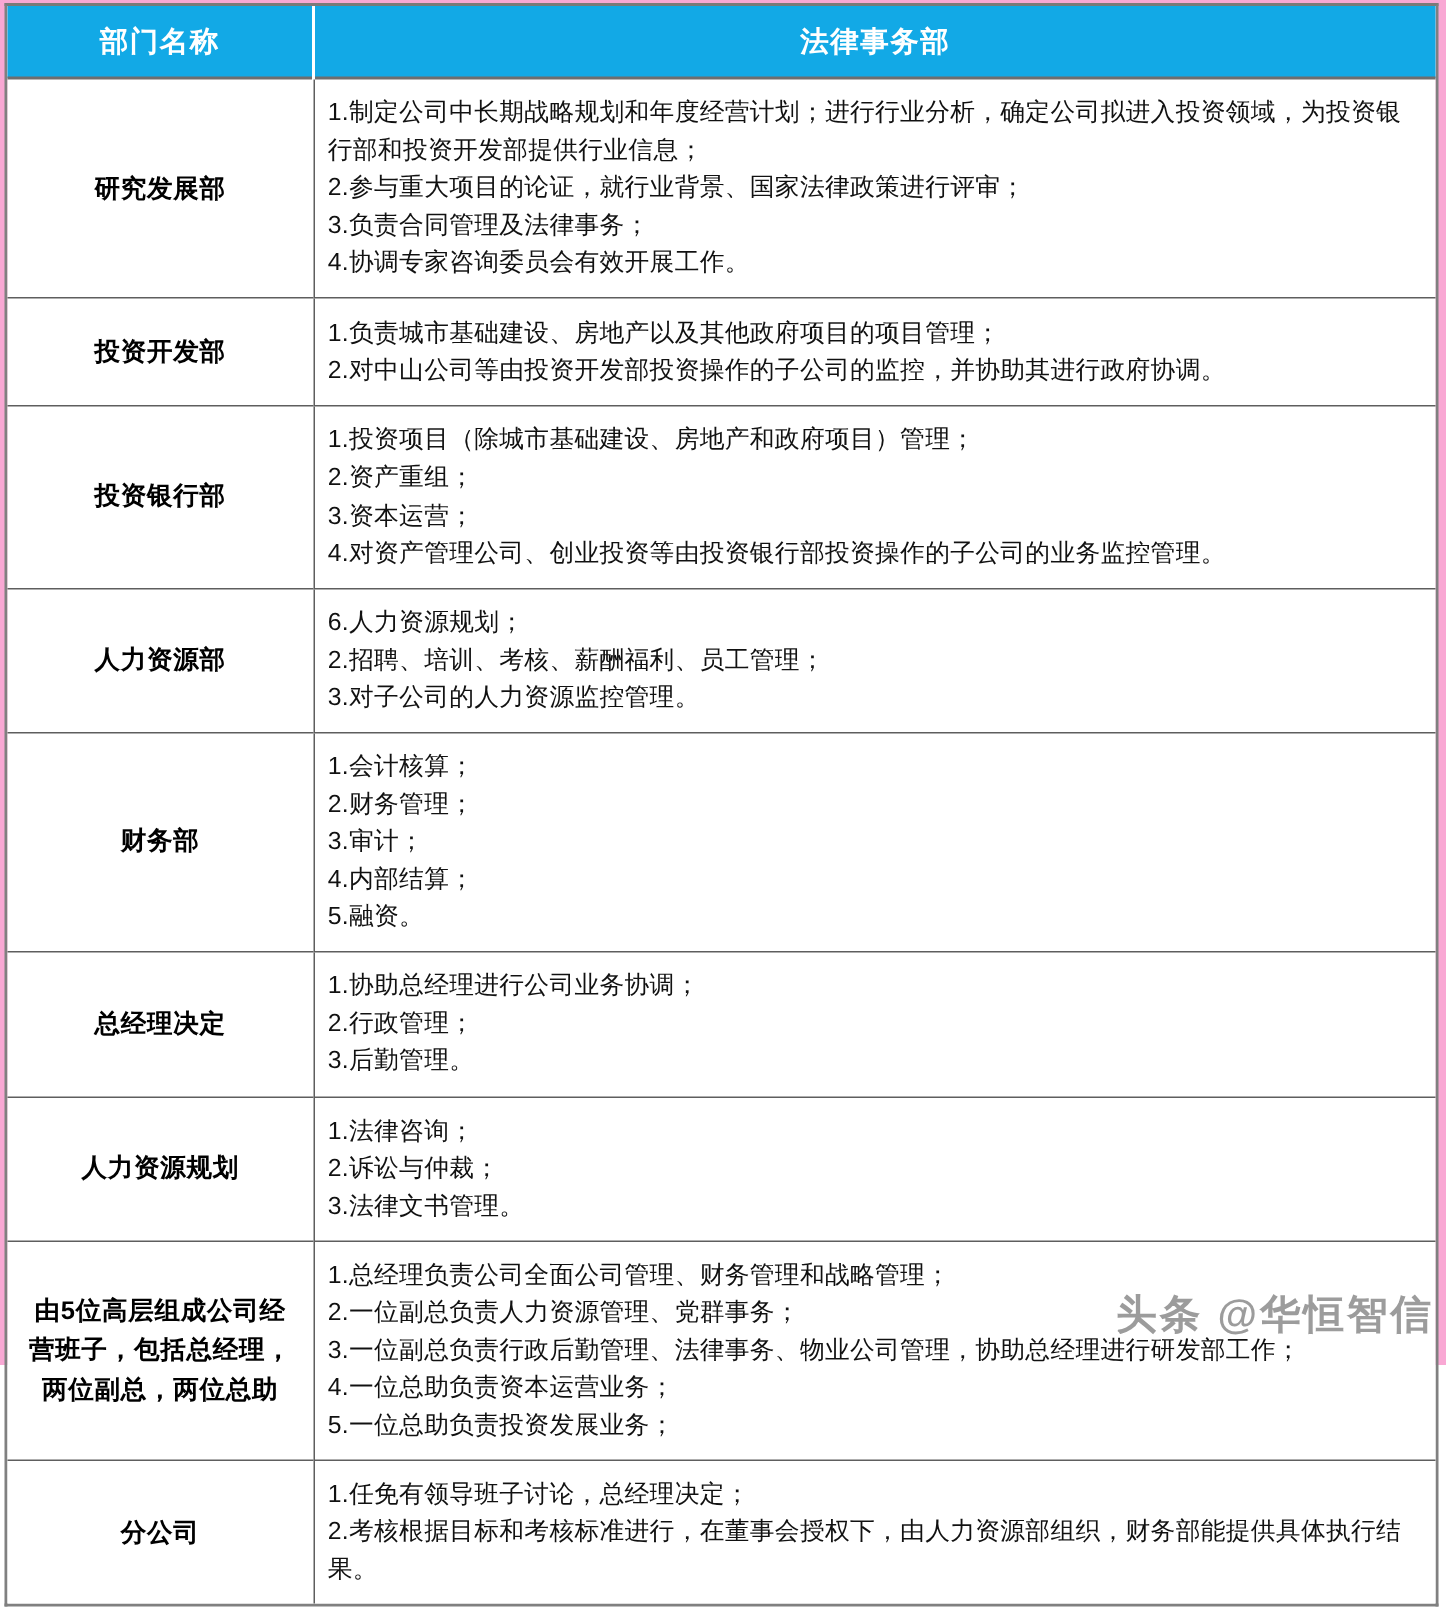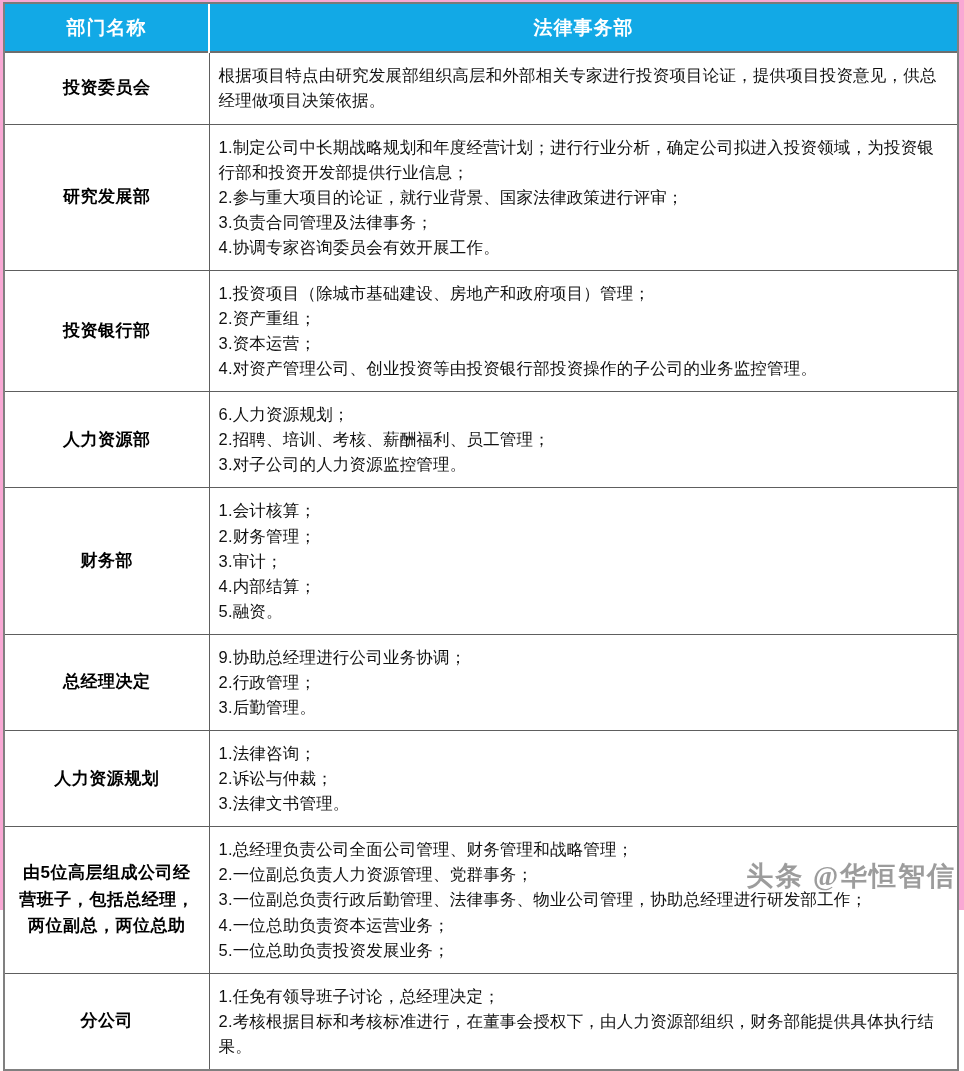--- a/index.html
+++ b/index.html
@@ -118,21 +118,21 @@
     position: absolute;
     right: 8px;
     bottom: 20px;
     font-size: 27px;
     font-weight: bold;
     color: rgba(85, 85, 85, 0.58);
     letter-spacing: 2px;
     white-space: nowrap;
     pointer-events: none;
     line-height: 1;
-    font-family: Liberation Serif, serif;
+    font-family: Liberation Sans, sans-serif;
   }
 </style>
 </head>
 <body>
 
 <div id="page">
 
   <div class="table-wrap">
     <table class="org-table">
       <colgroup>
@@ -140,33 +140,34 @@
         <col class="col-duty">
       </colgroup>
       <thead>
         <tr class="header-row">
           <th class="th-dept">部门名称</th>
           <th class="th-duty">法律事务部</th>
         </tr>
       </thead>
       <tbody>
 
-        <tr class="data-row row-h1">
-          <td class="dept-cell">投资委员会</td>
-          <td class="duty-cell">根据项目特点由研究发展部组织高层和外部相关专家进行投资项目论证，提供项目投资意见，供总经理做项目决策依据。</td>
-        </tr>
 
         <tr class="data-row row-h2">
           <td class="dept-cell">研究发展部</td>
           <td class="duty-cell">1.制定公司中长期战略规划和年度经营计划；进行行业分析，确定公司拟进入投资领域，为投资银行部和投资开发部提供行业信息；
 2.参与重大项目的论证，就行业背景、国家法律政策进行评审；
 3.负责合同管理及法律事务；
 4.协调专家咨询委员会有效开展工作。</td>
         </tr>
 
+        <tr class="data-row row-h3">
+          <td class="dept-cell">投资开发部</td>
+          <td class="duty-cell">1.负责城市基础建设、房地产以及其他政府项目的项目管理；
+2.对中山公司等由投资开发部投资操作的子公司的监控，并协助其进行政府协调。</td>
+        </tr>
 
         <tr class="data-row row-h4">
           <td class="dept-cell">投资银行部</td>
           <td class="duty-cell">1.投资项目（除城市基础建设、房地产和政府项目）管理；
 2.资产重组；
 3.资本运营；
 4.对资产管理公司、创业投资等由投资银行部投资操作的子公司的业务监控管理。</td>
         </tr>
 
         <tr class="data-row row-h5">
@@ -180,21 +181,21 @@
           <td class="dept-cell">财务部</td>
           <td class="duty-cell">1.会计核算；
 2.财务管理；
 3.审计；
 4.内部结算；
 5.融资。</td>
         </tr>
 
         <tr class="data-row row-h7">
           <td class="dept-cell">总经理决定</td>
-          <td class="duty-cell">9.协助总经理进行公司业务协调；
+          <td class="duty-cell">1.协助总经理进行公司业务协调；
 2.行政管理；
 3.后勤管理。</td>
         </tr>
 
         <tr class="data-row row-h8">
           <td class="dept-cell">人力资源规划</td>
           <td class="duty-cell">1.法律咨询；
 2.诉讼与仲裁；
 3.法律文书管理。</td>
         </tr>

